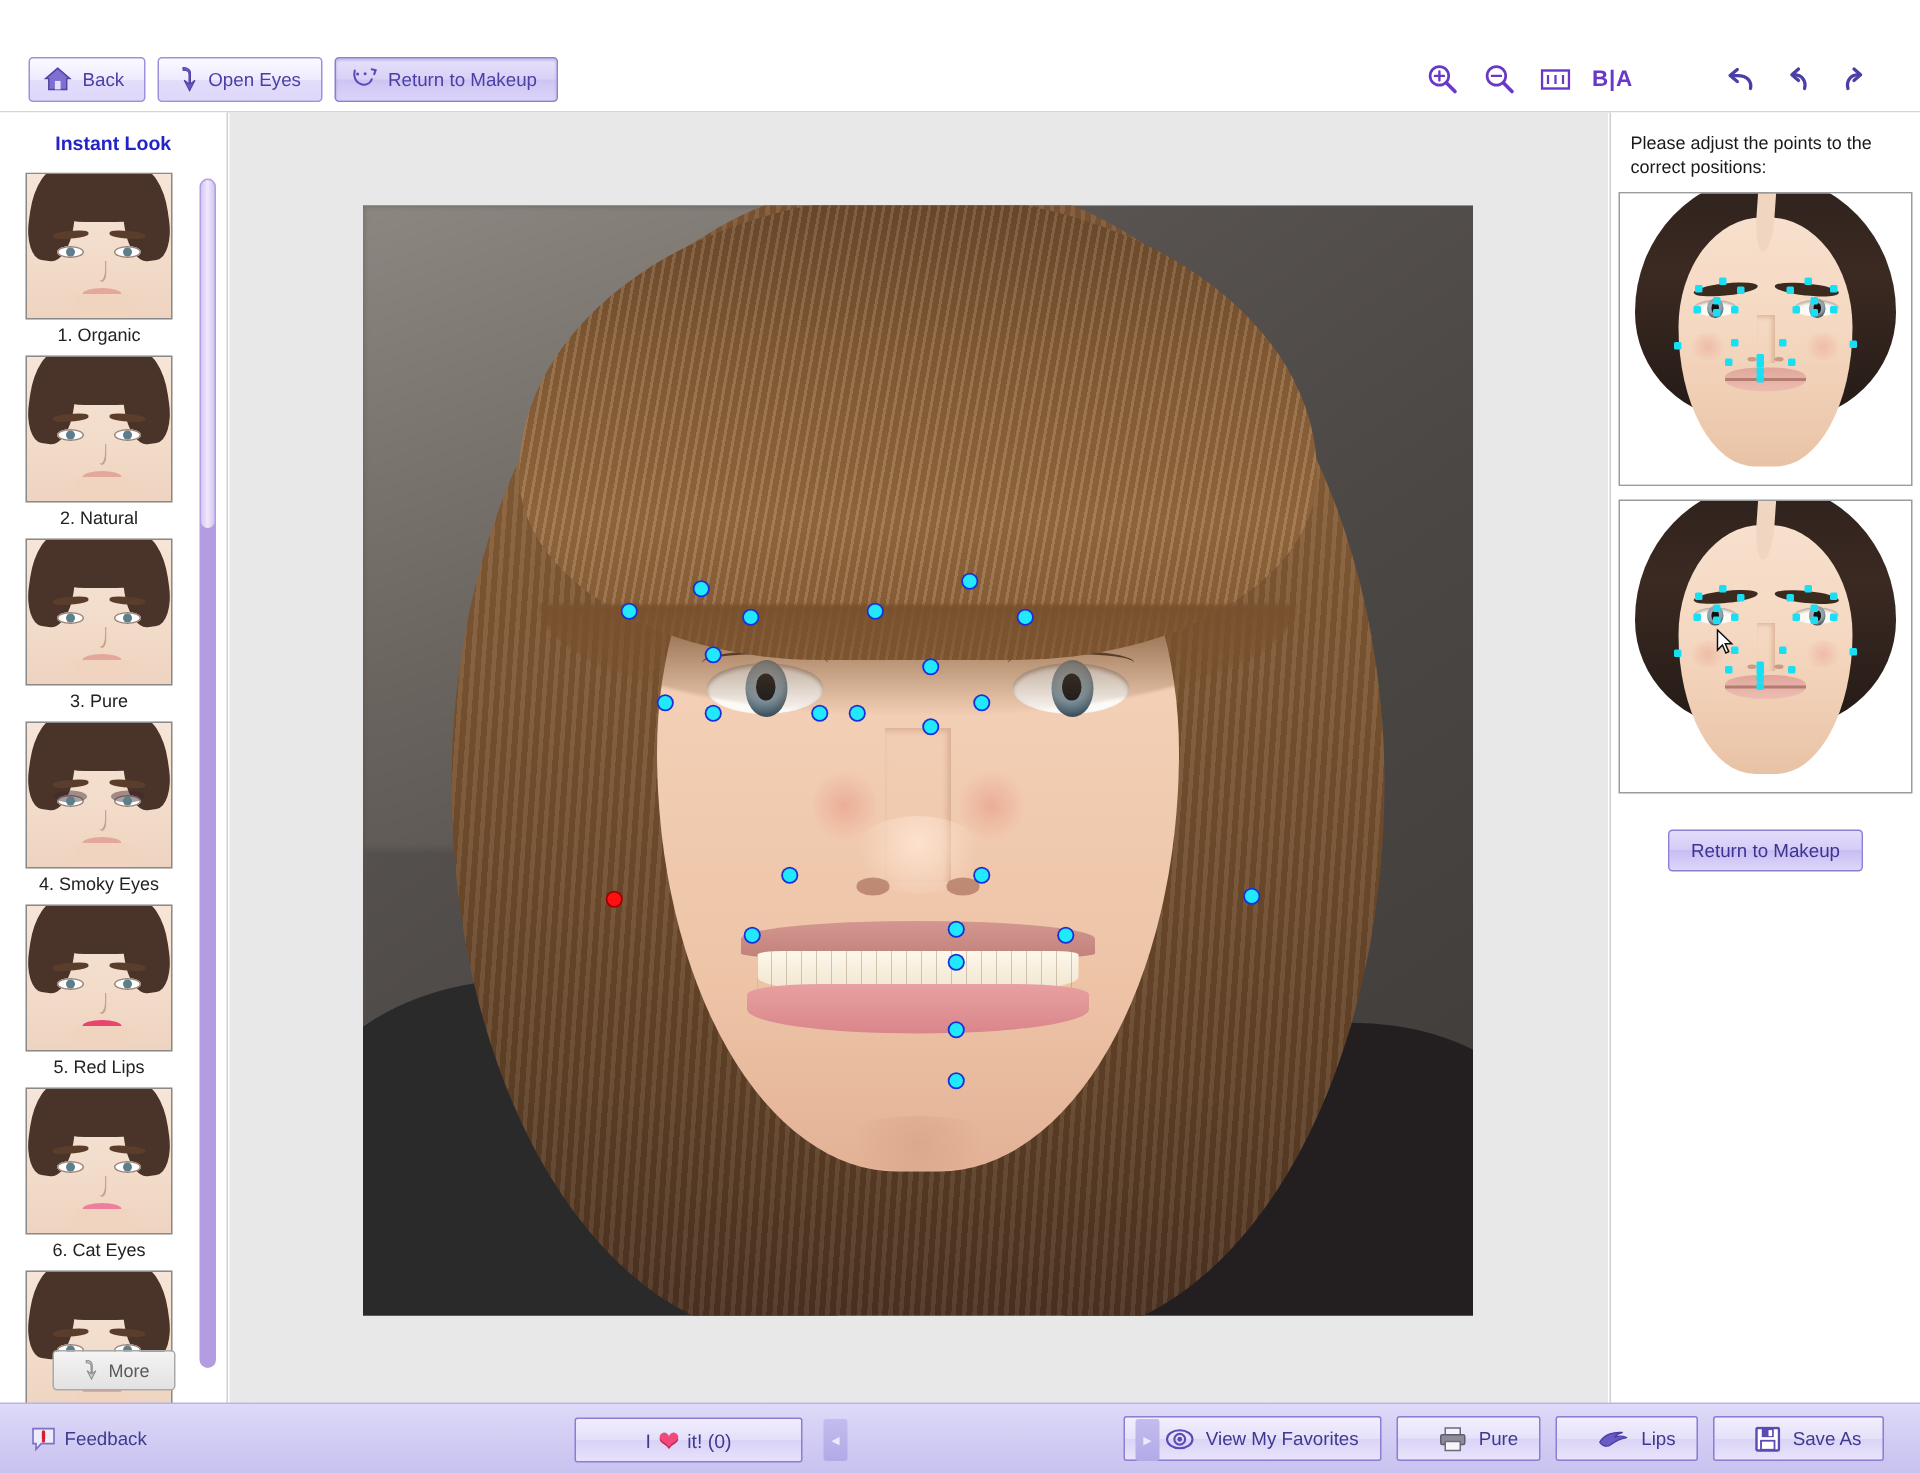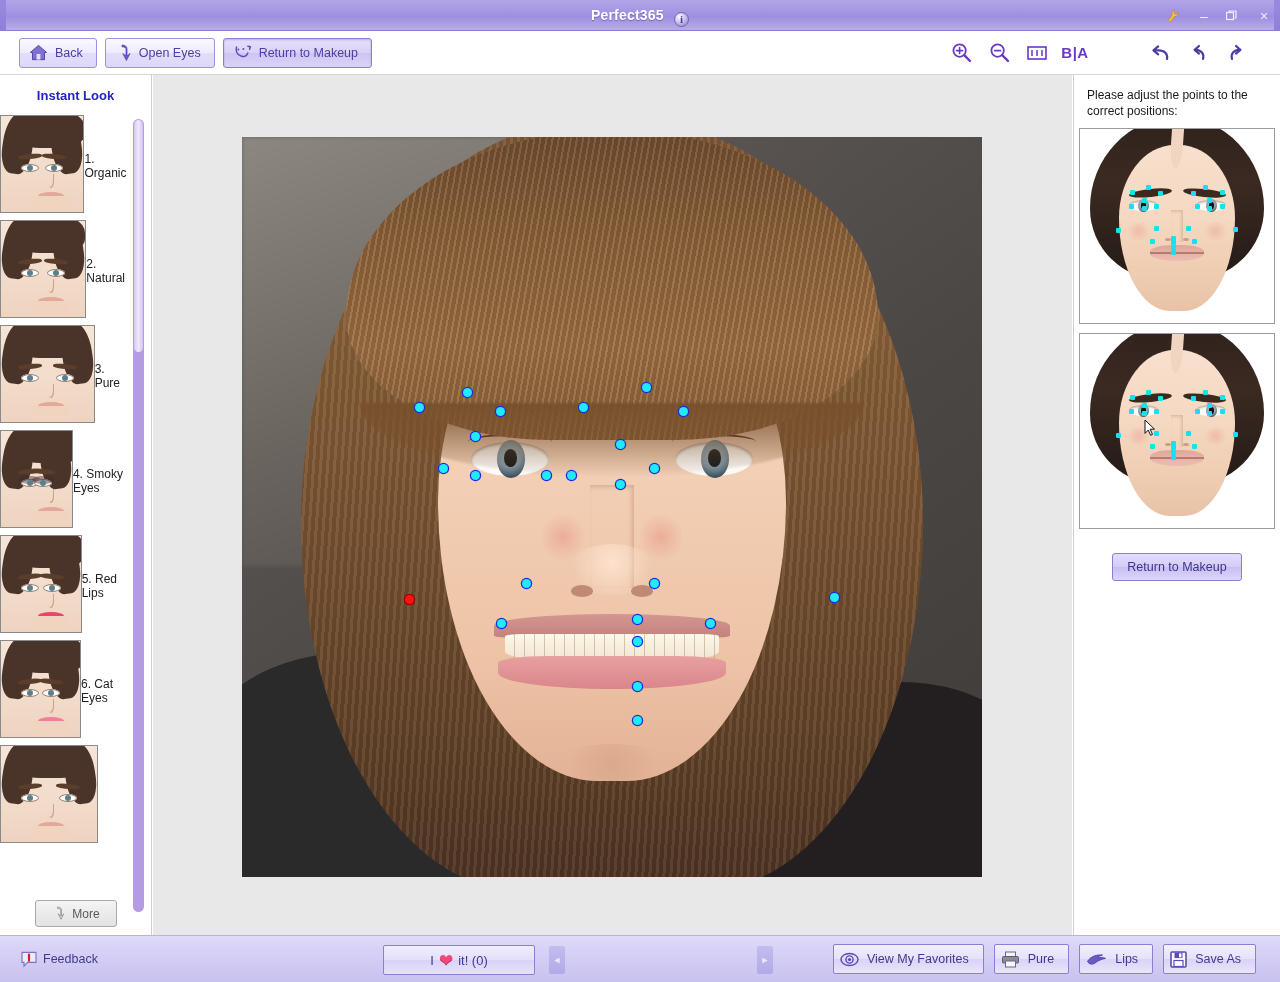--- a/index.html
+++ b/index.html
@@ -71,21 +71,21 @@
   }
   .sb-title {
     text-align:center; color:#2323c8; font-weight:bold; font-size:13px;
     padding-top:13px; padding-bottom:9px;
   }
   .sb-scrollarea {
     position:absolute; left:0; top:40px; width:152px; height:855px; overflow:hidden;
   }
   .looks { position:absolute; left:0; top:0; width:132px; }
   .look {
-    width:132px; display:flex; flex-direction:row; align-items:center; margin-bottom:7px; cursor:default;
+    width:132px; display:flex; flex-direction:column; align-items:center; margin-bottom:7px; cursor:default;
   }
   .look-thumb {
     width:98px; height:98px; border:1px solid #8a8a8a; background:#f4ece7; overflow:hidden; position:relative;
   }
   .look-label { font-size:12px; color:#222; margin-top:3px; }
   
   .face { position:absolute; inset:0; background:linear-gradient(to bottom,#f6e5d8 0%,#f2dbc9 60%,#eed4c0 100%); }
   .face .hairL, .face .hairR {
     position:absolute; top:-4px; width:30px; height:62px; background:#4a3328; border-radius:50% 50% 40% 40%;
   }
@@ -255,54 +255,31 @@
   }
   .heart { color:#ef4a7b; font-size:17px; line-height:17px; text-shadow:0 1px 0 #c02a56; }
   .arrowtab {
     position:absolute; top:946px; width:16px; height:28px;
     background:linear-gradient(to bottom,#c3bcee,#b2aae7); border-radius:2px;
     display:flex; align-items:center; justify-content:center; color:#ece9fb; font-size:9px; cursor:default;
   }
   .arrow-left{ left:549px; } .arrow-right{ left:757px; }
   .bb-right { margin-left:auto; display:flex; align-items:center; gap:10px; padding-right:24px; }
   .bbtn {
-    height:30px; display:flex; align-items:center; gap:8px; padding:0 14px 0 6px;
+    height:30px; display:flex; align-items:center; gap:8px; padding:0 14px 0 27px;
     background:linear-gradient(to bottom,#f2effd 0%,#e6e1fa 50%,#dad3f7 51%,#e9e4fb 100%);
     border:1px solid #8d7ed4; border-radius:2px; color:#3e3a8f; font-size:12.5px; white-space:nowrap; cursor:default;
   }
   svg { display:block; }
 </style>
 </head>
 <body>
 
 <div id="app">
 
-  <div class="titlebar">
-    <div class="frame-left"></div>
-    <div class="frame-right"></div>
-    <div>
-      <span class="title-text">Perfect365</span>
-      <span class="title-info">i</span>
-    </div>
-    <div class="win-ctrls">
-      <span class="win-btn wrench">
-        <svg width="14" height="14" viewBox="0 0 14 14">
-            <path d="M9.6 1.2a3.4 3.4 0 0 0-3.2 4.5L1.6 10.5l1.9 1.9 4.8-4.8a3.4 3.4 0 0 0 4.5-3.2l-2 1.2-1.6-.5-.5-1.6z" fill="#f5c04a" stroke="#b5872b" stroke-width=".6"></path>
-          </svg>
-      </span>
-      <span class="win-btn">–</span>
-      <span class="win-btn">
-        <svg width="11" height="11" viewBox="0 0 11 11">
-            <rect x="0.5" y="2.5" width="7" height="7" fill="none" stroke="#f3eeff" stroke-width="1.2"></rect>
-            <path d="M3 2.5V1h7v7H8.5" fill="none" stroke="#f3eeff" stroke-width="1.2"></path>
-          </svg>
-      </span>
-      <span class="win-btn">×</span>
-    </div>
-  </div>
 
   <div class="toolbar">
     <div class="tb-left">
 
       <div class="tbtn">
         <span>
           <svg width="19" height="18" viewBox="0 0 20 18">
               <path d="M10 1 1.5 8.4h2.2V16h12.6V8.4h2.2z" fill="#7f6fd0" stroke="#4e40a6" stroke-width="1"></path>
               <rect x="8" y="10" width="4" height="6" fill="#e4defa"></rect>
             </svg>

